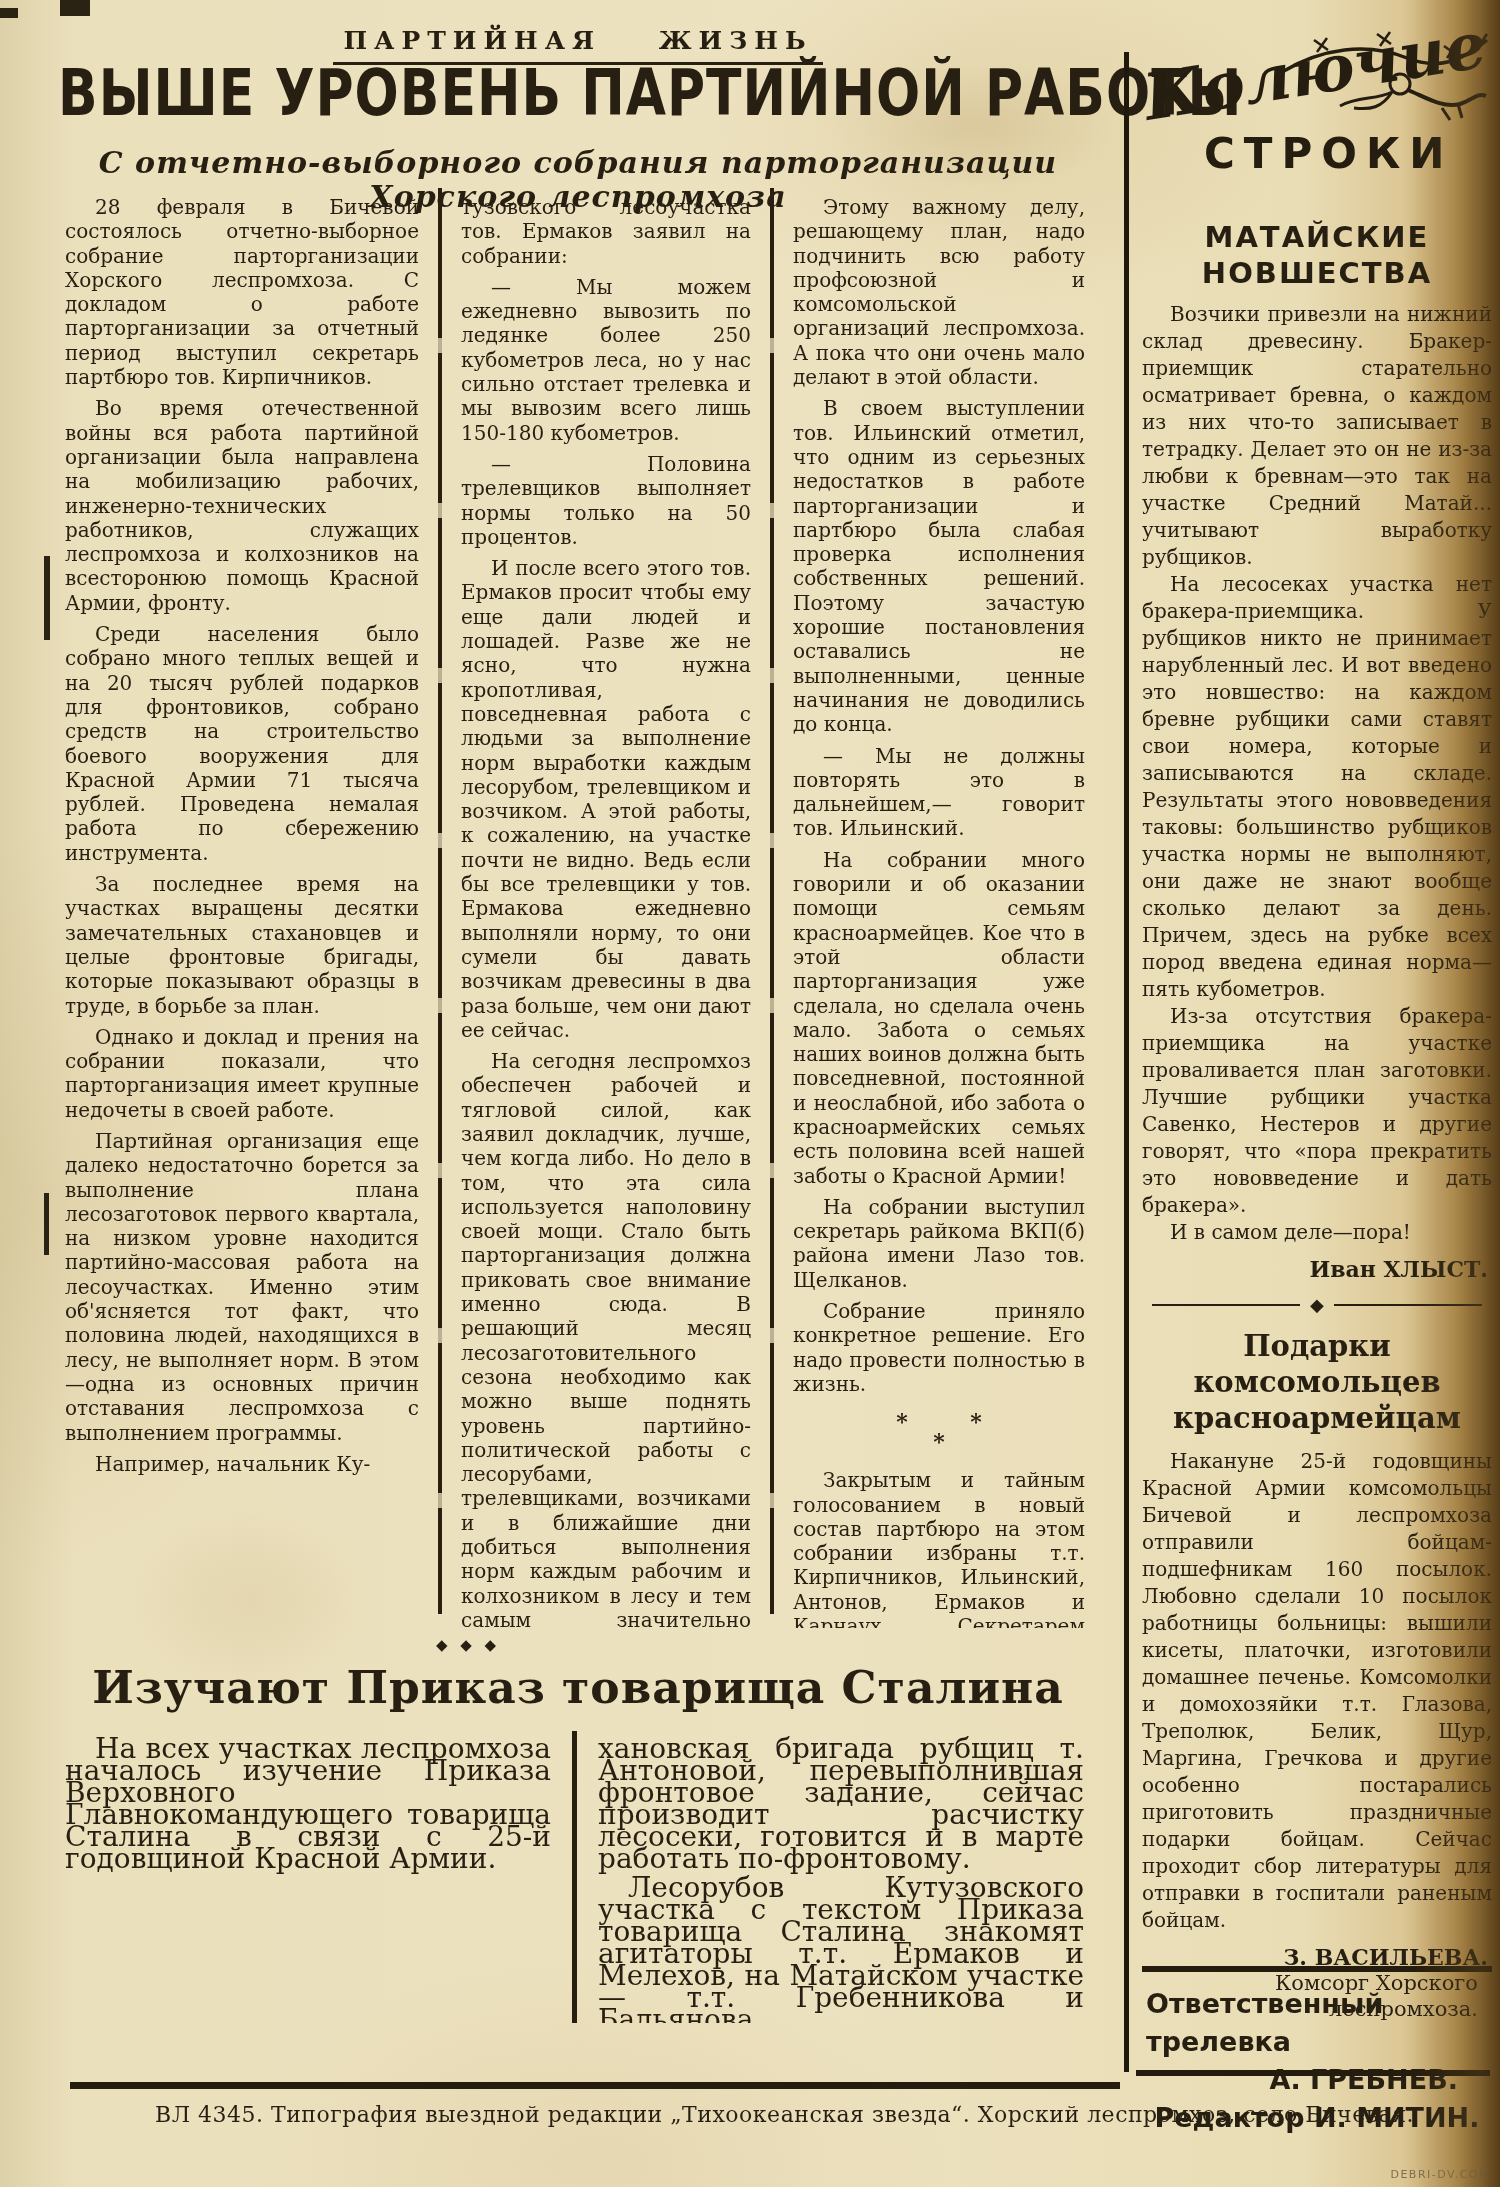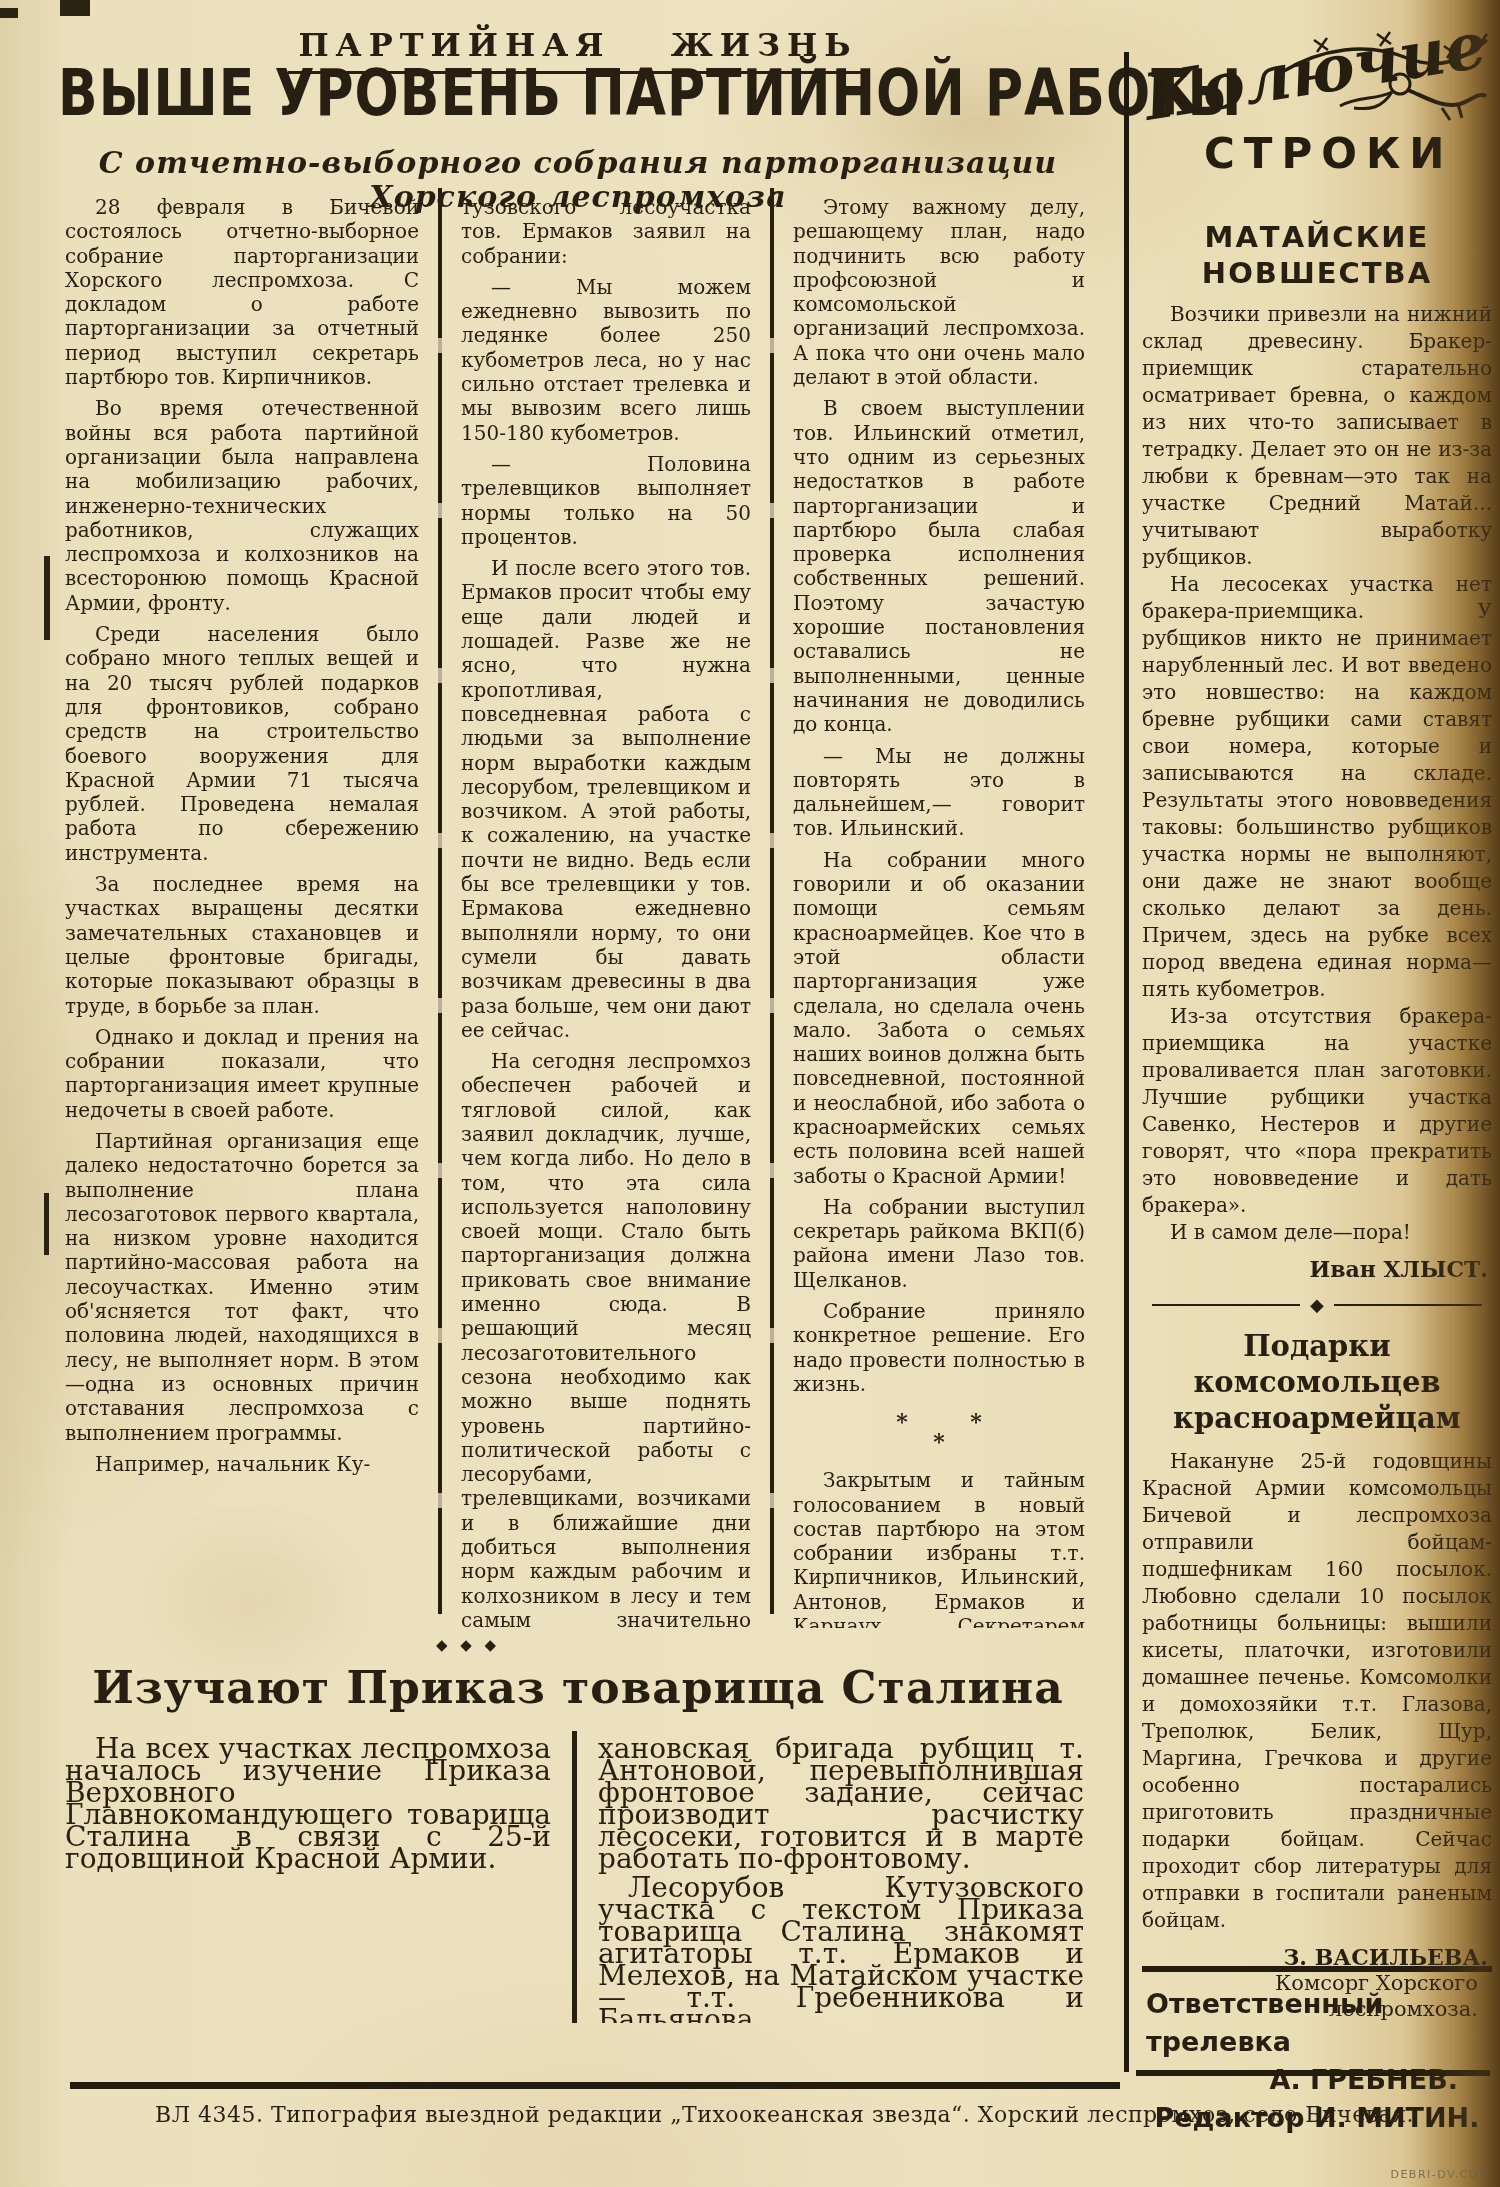--- a/index.html
+++ b/index.html
@@ -12,21 +12,21 @@
       radial-gradient(ellipse 380px 520px at 3% 55%, rgba(175,145,85,0.16), transparent 72%),
       radial-gradient(ellipse 500px 300px at 40% 99%, rgba(185,155,95,0.14), transparent 70%),
       linear-gradient(90deg,#ddd1a9 0%,#ebe0bc 5%,#ede2c0 55%,#e9ddb5 87%,#dcc795 93.5%,#b28e4e 97.5%,#775726 100%);
   }
 
   
   .main-area { position:absolute; left:58px; top:0; width:1040px; height:2187px; }
 
   .kicker-wrap { position:absolute; top:26px; left:0; width:100%; text-align:center; }
   .kicker {
-    display:inline-block; font-weight:bold; font-size:32px; letter-spacing:7px; word-spacing:42px;
+    display:inline-block; font-weight:bold; font-size:25px; letter-spacing:7px; word-spacing:42px;
     border-bottom:3px solid #271f12; padding:0 10px 7px 10px;
   }
   .headline {
     position:absolute; top:56px; left:0; width:100%; margin:0; text-align:center;
     font-family:"DejaVu Sans", sans-serif; font-weight:bold; font-size:52px;
     transform:scaleY(1.22); transform-origin:top center; white-space:nowrap; letter-spacing:1px;
   }
   .subtitle {
     position:absolute; top:146px; left:0; width:100%; text-align:center;
     font-style:italic; font-weight:bold; font-size:30px; line-height:34px; letter-spacing:1px;

